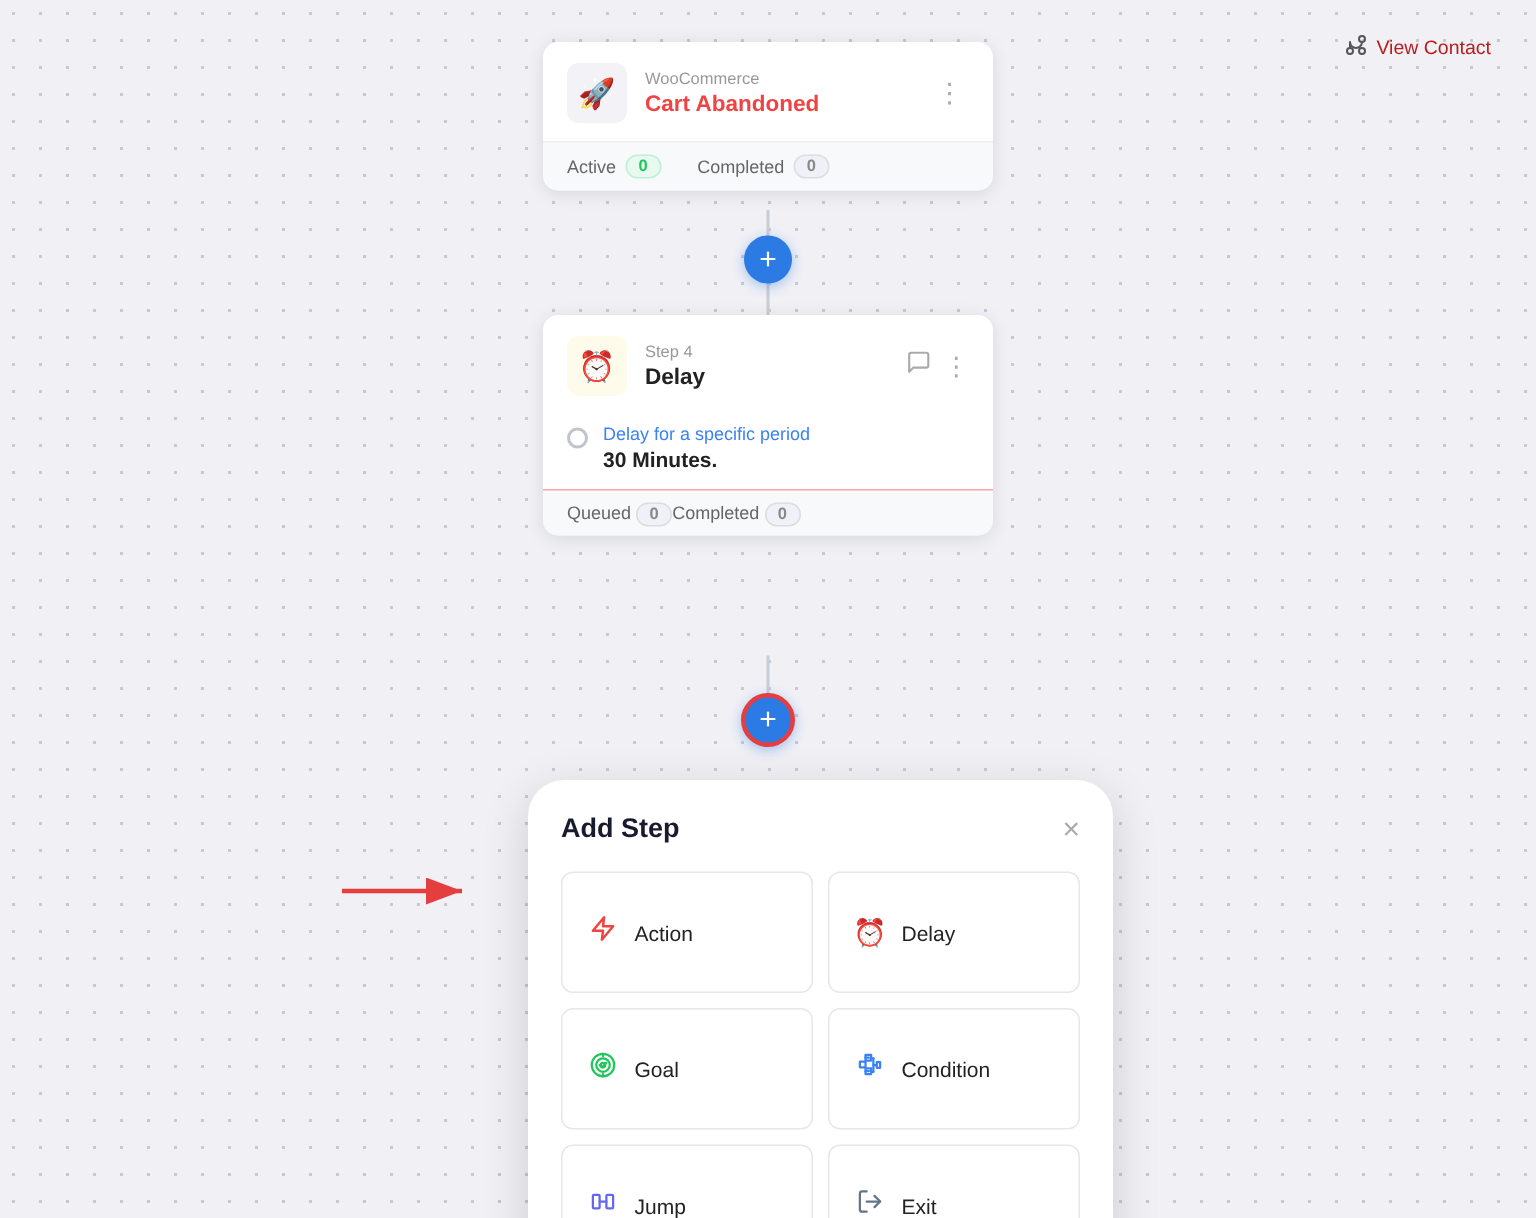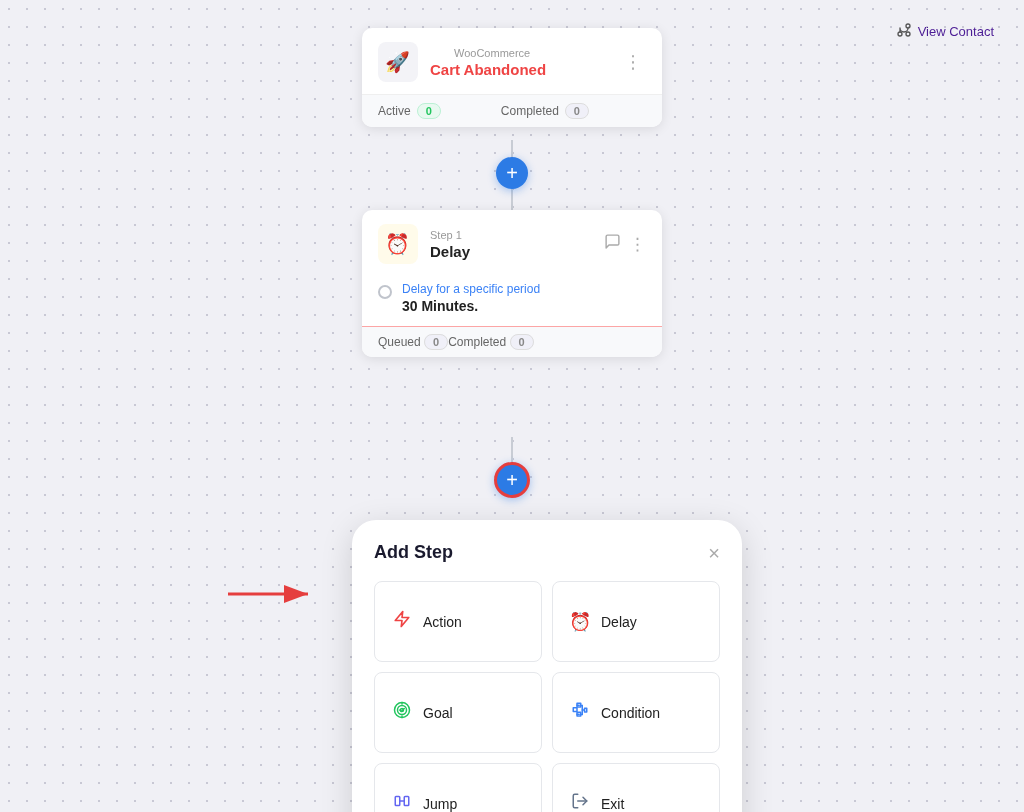--- a/index.html
+++ b/index.html
@@ -15,21 +15,21 @@
     }
 
     
     .view-contact {
       position: absolute;
       top: 22px;
       right: 30px;
       display: flex;
       align-items: center;
       gap: 6px;
-      color: #4c1d95;
+      color: #b91c1c;
       font-size: 13px;
       cursor: pointer;
     }
 
     
     .woo-card {
       position: absolute;
       top: 28px;
       left: 50%;
       transform: translateX(-50%);
@@ -56,42 +56,40 @@
       font-size: 20px;
       color: #8b5cf6;
     }
     .woo-title-block {
       flex: 1;
     }
     .woo-label {
       font-size: 11px;
       color: #999;
       margin-bottom: 2px;
-      margin-left: 24px;
     }
     .woo-title {
       font-size: 15px;
       font-weight: 600;
       color: #ef4444;
     }
     .woo-menu-btn {
       color: #aaa;
       font-size: 18px;
       cursor: pointer;
       padding: 2px 4px;
     }
     .woo-card-footer {
       display: flex;
       align-items: center;
       background: #f8f9fb;
       border-top: 1px solid #efefef;
       padding: 8px 16px;
       font-size: 12px;
       color: #666;
-      gap: 36px;
     }
     .woo-card-footer .stat {
       display: flex;
       align-items: center;
       gap: 6px;
     }
     .woo-card-footer .stat + .stat {
       margin-left: 24px;
     }
     .badge {
@@ -373,21 +371,21 @@
 <div class="plus-btn plus-btn-top">+</div>
 
 <div class="line-mid"></div>
 
 <div class="delay-card">
   <div class="delay-card-header">
     <div class="delay-icon-wrap">
       ⏰
     </div>
     <div class="delay-title-block">
-      <div class="delay-step-label">Step 1</div>
+      <div class="delay-step-label">Step 4</div>
       <div class="delay-title">Delay</div>
     </div>
     <div class="delay-header-actions">
       <span>
         <svg width="17" height="17" viewBox="0 0 24 24" fill="none" stroke="#aaa" stroke-width="2" stroke-linecap="round" stroke-linejoin="round">
           <path d="M21 15a2 2 0 0 1-2 2H7l-4 4V5a2 2 0 0 1 2-2h14a2 2 0 0 1 2 2z"></path>
         </svg>
       </span>
       <span>⋮</span>
     </div>

